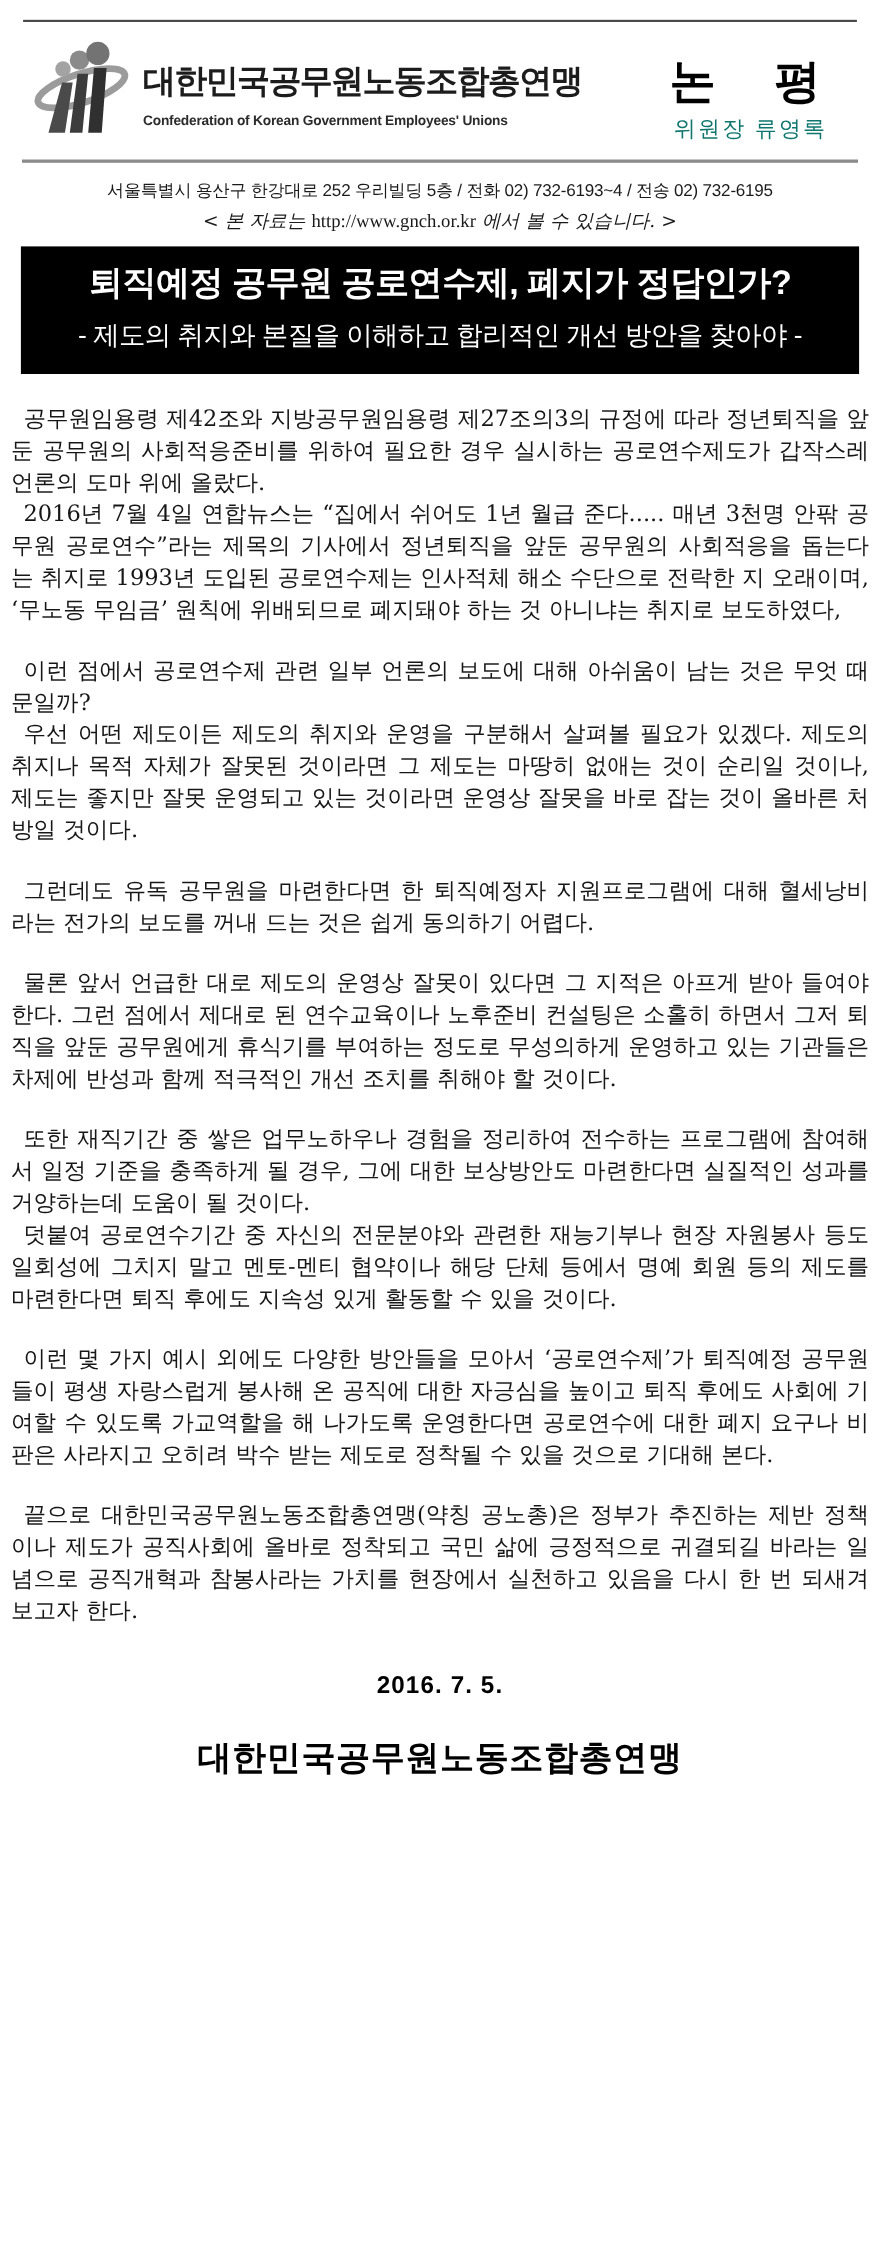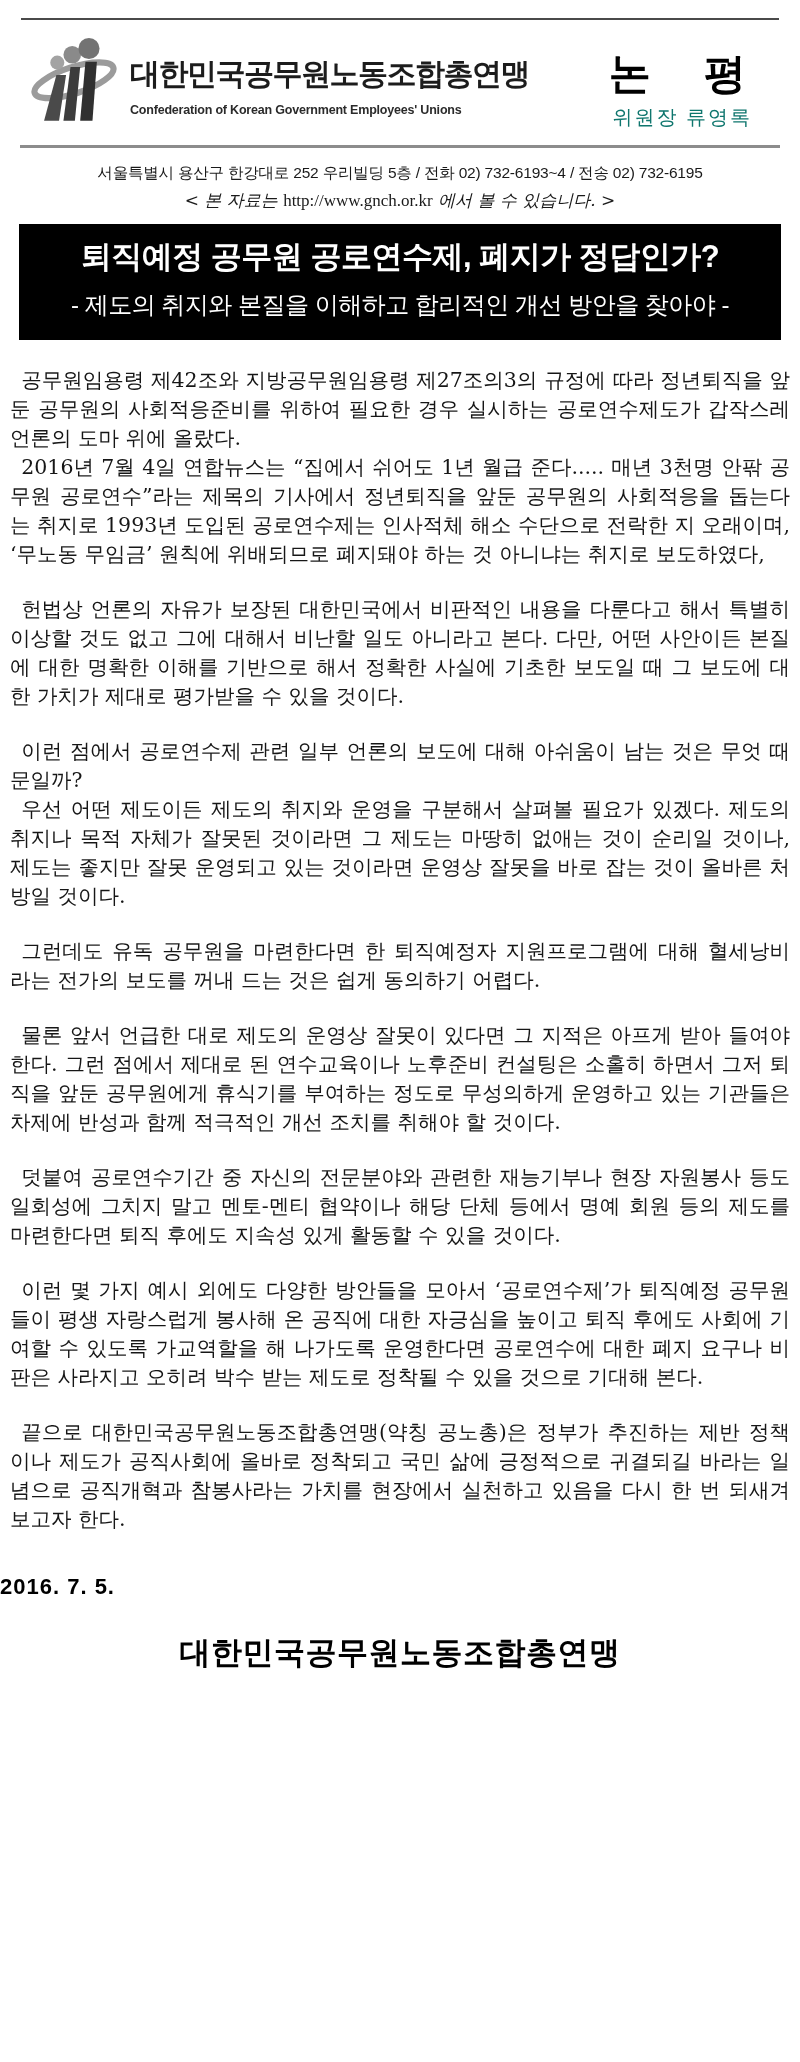--- a/index.html
+++ b/index.html
@@ -49,21 +49,21 @@
   .banner-subtitle { font-size:24px; font-weight:normal; margin-top:11px; letter-spacing:-0.5px; }
   .document-body {
     margin:26px 10px 0 10px;
     font-family:"DejaVu Serif","Liberation Serif",serif;
     font-size:20.5px; line-height:29px; text-align:justify; color:#161616;
   }
   .para-block { margin-bottom:26px; }
   .para-block:last-child { margin-bottom:0; }
   .document-body p { text-indent:0.55em; }
   .date-line {
-    margin-top:40px; font-size:22px; font-weight:bold;
+    text-align:center; margin-top:40px; font-size:22px; font-weight:bold;
     color:#000; letter-spacing:1px;
   }
   .signature-line {
     text-align:center; margin-top:32px; font-size:31px; font-weight:bold;
     color:#000; letter-spacing:0.5px;
   }
 </style>
 </head>
 <body>
 
@@ -100,33 +100,31 @@
   <div class="banner-title">퇴직예정 공무원 공로연수제, 폐지가 정답인가?</div>
   <div class="banner-subtitle">- 제도의 취지와 본질을 이해하고 합리적인 개선 방안을 찾아야 -</div>
 </div>
 
 <div class="document-body">
     <div class="para-block">
       <p>공무원임용령 제42조와 지방공무원임용령 제27조의3의 규정에 따라 정년퇴직을 앞둔 공무원의 사회적응준비를 위하여 필요한 경우 실시하는 공로연수제도가 갑작스레 언론의 도마 위에 올랐다.</p>
       <p>2016년 7월 4일 연합뉴스는 “집에서 쉬어도 1년 월급 준다..... 매년 3천명 안팎 공무원 공로연수”라는 제목의 기사에서 정년퇴직을 앞둔 공무원의 사회적응을 돕는다는 취지로 1993년 도입된 공로연수제는 인사적체 해소 수단으로 전락한 지 오래이며, ‘무노동 무임금’ 원칙에 위배되므로 폐지돼야 하는 것 아니냐는 취지로 보도하였다,</p>
     </div>
     <div class="para-block">
-      <p>헌법상 언론의 자유가 보장된 대한민국에서 비판적인 내용을 다룬다고 해서 특별히 이상할 것도 없고 그에 대해서 비난할 일도 아니라고 본다. 다만, 어떤 사안이든 본질에 대한 명확한 이해를 기반으로 해서 정확한 사실에 기초한 보도일 때 그 보도에 대한 가치가 제대로 평가받을 수 있을 것이다.</p>
-    </div>
-    <div class="para-block">
       <p>이런 점에서 공로연수제 관련 일부 언론의 보도에 대해 아쉬움이 남는 것은 무엇 때문일까?</p>
       <p>우선 어떤 제도이든 제도의 취지와 운영을 구분해서 살펴볼 필요가 있겠다. 제도의 취지나 목적 자체가 잘못된 것이라면 그 제도는 마땅히 없애는 것이 순리일 것이나, 제도는 좋지만 잘못 운영되고 있는 것이라면 운영상 잘못을 바로 잡는 것이 올바른 처방일 것이다.</p>
     </div>
     <div class="para-block">
       <p>그런데도 유독 공무원을 마련한다면 한 퇴직예정자 지원프로그램에 대해 혈세낭비라는 전가의 보도를 꺼내 드는 것은 쉽게 동의하기 어렵다.</p>
     </div>
     <div class="para-block">
       <p>물론 앞서 언급한 대로 제도의 운영상 잘못이 있다면 그 지적은 아프게 받아 들여야 한다. 그런 점에서 제대로 된 연수교육이나 노후준비 컨설팅은 소홀히 하면서 그저 퇴직을 앞둔 공무원에게 휴식기를 부여하는 정도로 무성의하게 운영하고 있는 기관들은 차제에 반성과 함께 적극적인 개선 조치를 취해야 할 것이다.</p>
     </div>
     <div class="para-block">
+      <p>또한 재직기간 중 쌓은 업무노하우나 경험을 정리하여 전수하는 프로그램에 참여해서 일정 기준을 충족하게 될 경우, 그에 대한 보상방안도 마련한다면 실질적인 성과를 거양하는데 도움이 될 것이다.</p>
       <p>덧붙여 공로연수기간 중 자신의 전문분야와 관련한 재능기부나 현장 자원봉사 등도 일회성에 그치지 말고 멘토-멘티 협약이나 해당 단체 등에서 명예 회원 등의 제도를 마련한다면 퇴직 후에도 지속성 있게 활동할 수 있을 것이다.</p>
     </div>
     <div class="para-block">
       <p>이런 몇 가지 예시 외에도 다양한 방안들을 모아서 ‘공로연수제’가 퇴직예정 공무원들이 평생 자랑스럽게 봉사해 온 공직에 대한 자긍심을 높이고 퇴직 후에도 사회에 기여할 수 있도록 가교역할을 해 나가도록 운영한다면 공로연수에 대한 폐지 요구나 비판은 사라지고 오히려 박수 받는 제도로 정착될 수 있을 것으로 기대해 본다.</p>
     </div>
     <div class="para-block">
       <p>끝으로 대한민국공무원노동조합총연맹(약칭 공노총)은 정부가 추진하는 제반 정책이나 제도가 공직사회에 올바로 정착되고 국민 삶에 긍정적으로 귀결되길 바라는 일념으로 공직개혁과 참봉사라는 가치를 현장에서 실천하고 있음을 다시 한 번 되새겨 보고자 한다.</p>
     </div>
   </div>
 

